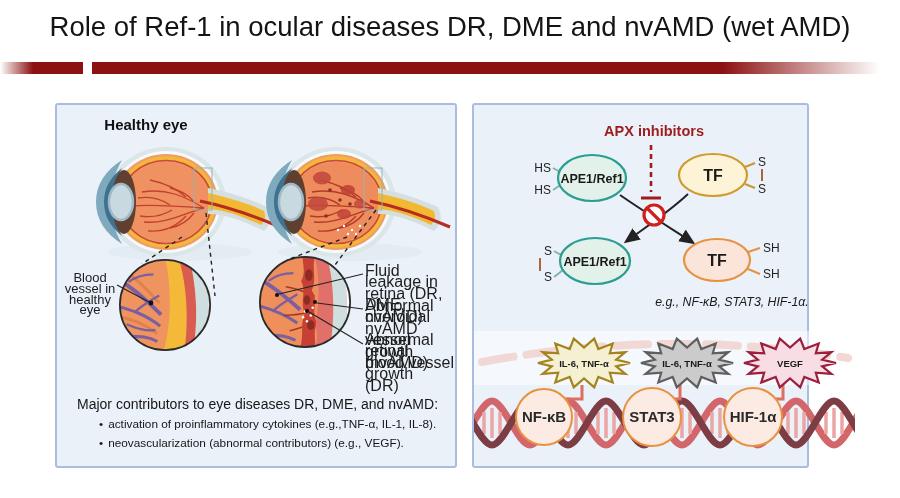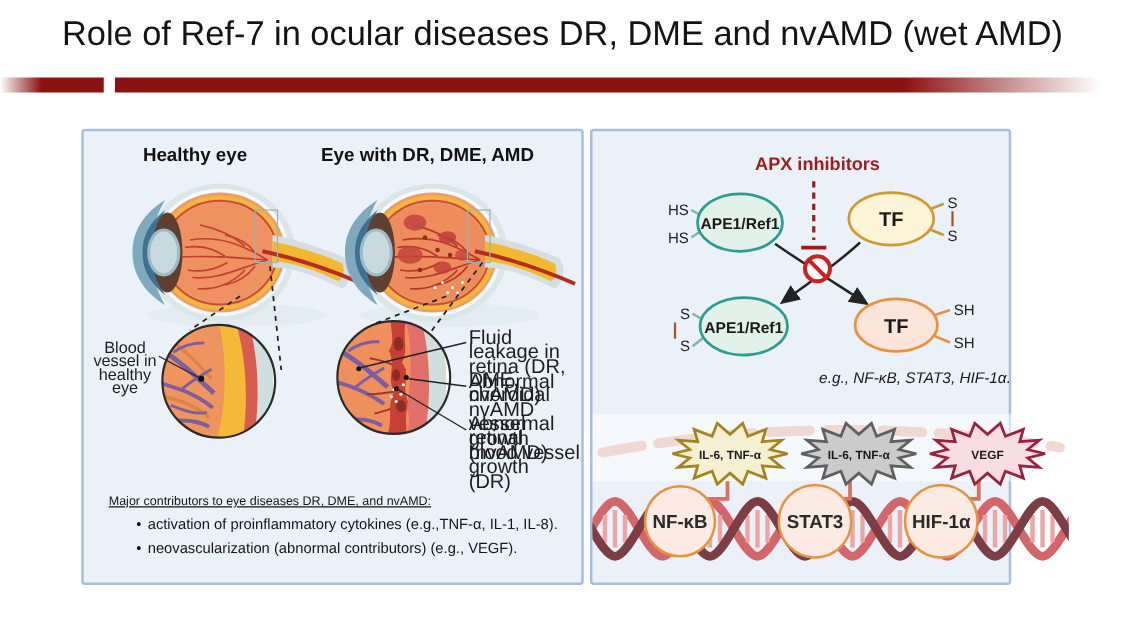--- a/index.html
+++ b/index.html
@@ -17,57 +17,56 @@
     background:linear-gradient(90deg,rgba(140,17,17,0) 0%,#8c1111 40%);
   }
   .bar-main{
     position:absolute;left:92px;top:62px;width:788px;height:12px;
     background:linear-gradient(90deg,#8c1111 0%,#8c1111 80%,rgba(140,17,17,0) 100%);
   }
   .panel{
     position:absolute;top:103px;height:365px;box-sizing:border-box;
     background:#eaf1f9;border:2px solid #a9bede;border-radius:3px;
   }
-  .panel-left{left:65px;width:402px;}
+  .panel-left{left:55px;width:402px;}
   .panel-right{left:472px;width:337px;}
   .abs{position:absolute;}
   .hdr{
     position:absolute;top:11px;transform:translateX(-50%);
     font-weight:bold;font-size:15px;color:#111;white-space:nowrap;
   }
   .hdr-healthy{left:89px;}
   .hdr-diseased{left:275px;}
   .vessel-label{
     position:absolute;left:4px;top:168px;width:58px;text-align:center;
     font-size:13px;line-height:10.8px;color:#1d1d1d;white-space:pre-line;
   }
   .ann{
     position:absolute;left:308px;width:92px;font-size:16px;line-height:11.4px;
     color:#1d1d1d;white-space:pre-line;
   }
   .ann1{top:160px;}
   .ann2{top:195px;}
   .ann3{top:229px;}
   .summary{position:absolute;left:20px;top:291px;color:#161616;}
-  .summary-title{font-size:10px;white-space:nowrap;text-decoration:underline;}
+  .summary-title{font-size:14px;white-space:nowrap;}
   .bullet-row{display:flex;margin-left:22px;margin-top:5px;font-size:11.8px;white-space:nowrap;}
   .bullet-char{margin-right:5px;}
   svg{display:block;}
 </style>
 </head>
 <body>
 
-<div class="title">Role of Ref-7 in ocular diseases DR, DME and nvAMD (wet AMD)</div>
+<div class="title">Role of Ref-1 in ocular diseases DR, DME and nvAMD (wet AMD)</div>
 <div class="bar-stub"></div>
 <div class="bar-main"></div>
 
 <div class="panel panel-left">
 
   <div class="hdr hdr-healthy">Healthy eye</div>
-  <div class="hdr hdr-diseased">Eye with DR, DME, AMD</div>
 
   <svg class="abs" style="left:33px;top:33px" width="200" height="130" viewBox="0 0 200 130">
     <ellipse cx="90" cy="114" rx="72" ry="9" fill="#dfe8f1" opacity="0.7"></ellipse>
     <ellipse cx="76" cy="64" rx="60" ry="55" fill="#dbe6e8"></ellipse>
     <ellipse cx="76" cy="64" rx="55" ry="51" fill="#f7fafa"></ellipse>
     <ellipse cx="76" cy="64" rx="52" ry="48" fill="#f09c67"></ellipse>
     <ellipse cx="76" cy="64" rx="48" ry="44" fill="none" stroke="#f3b83a" stroke-width="3.4"></ellipse>
     <ellipse cx="76" cy="64" rx="45.5" ry="41.5" fill="none" stroke="#cc4b38" stroke-width="1.6"></ellipse>
     <ellipse cx="76" cy="64" rx="44" ry="40" fill="#ef9160"></ellipse>
     <g stroke="#bf3a2b" stroke-width="1.3" fill="none" opacity="0.92">

